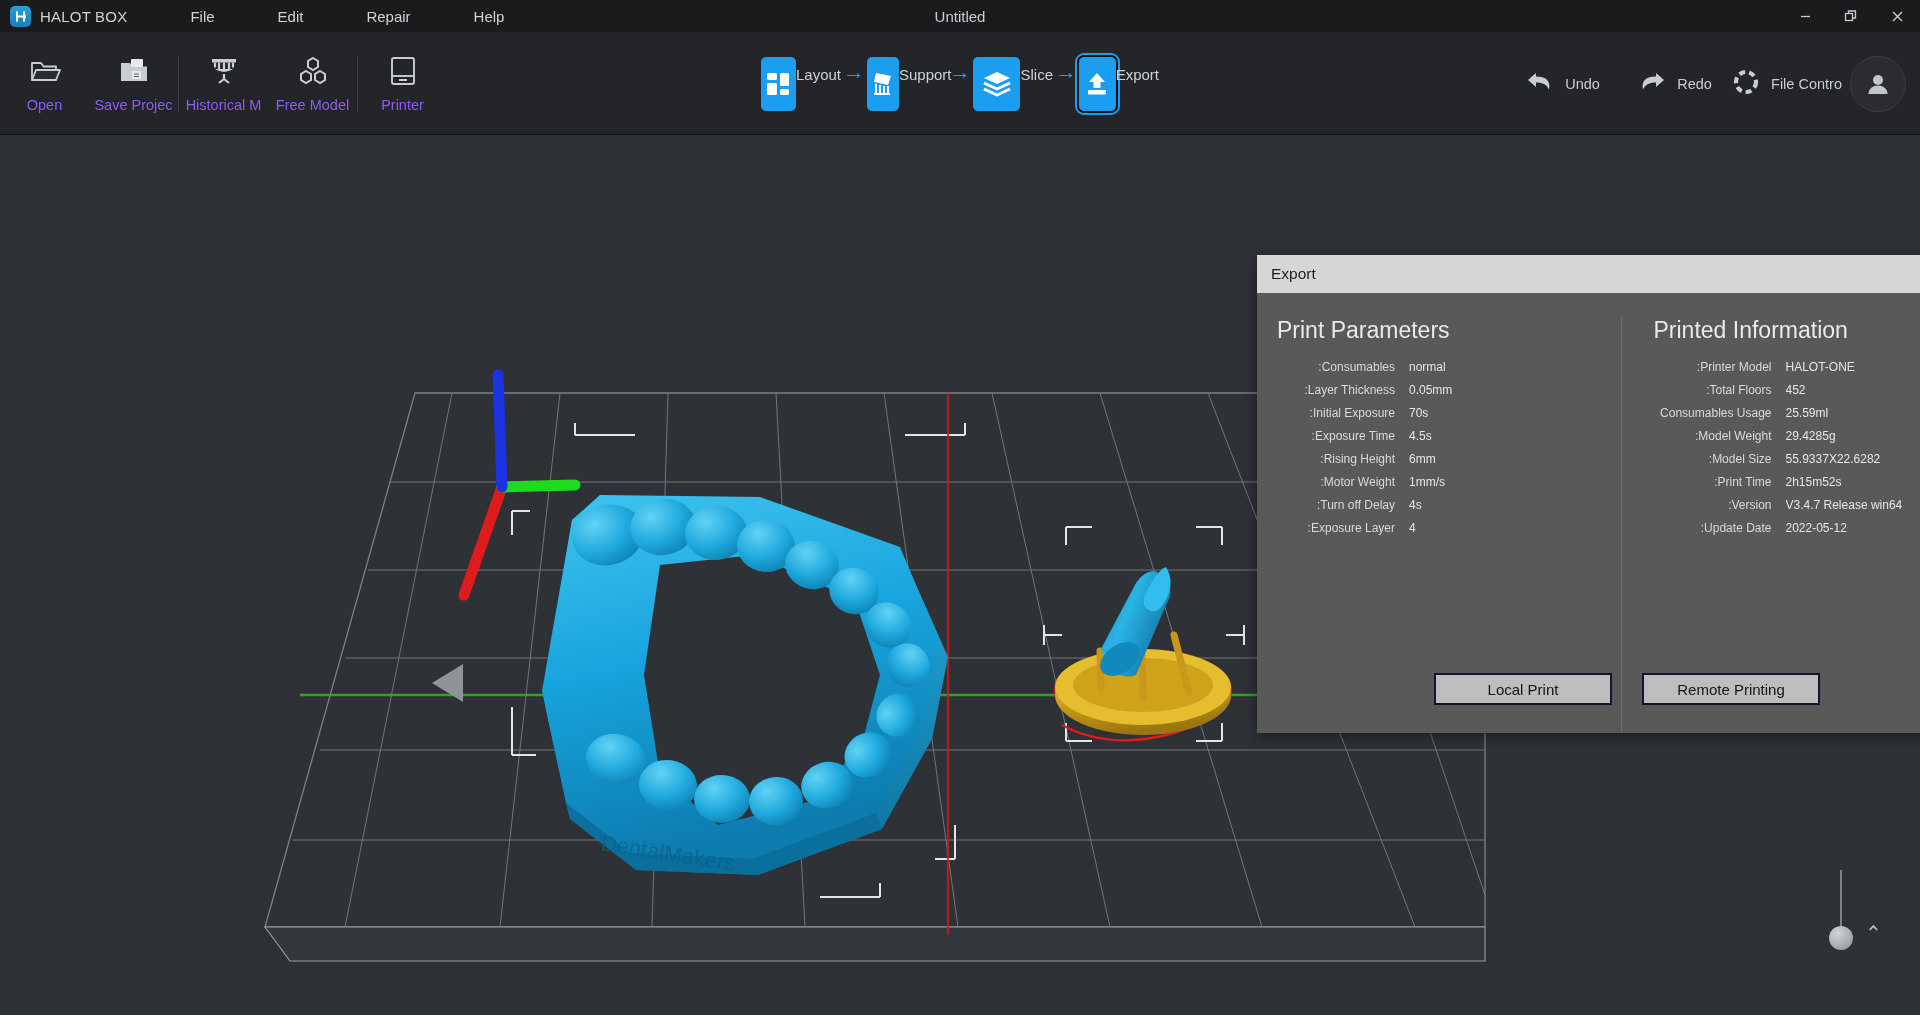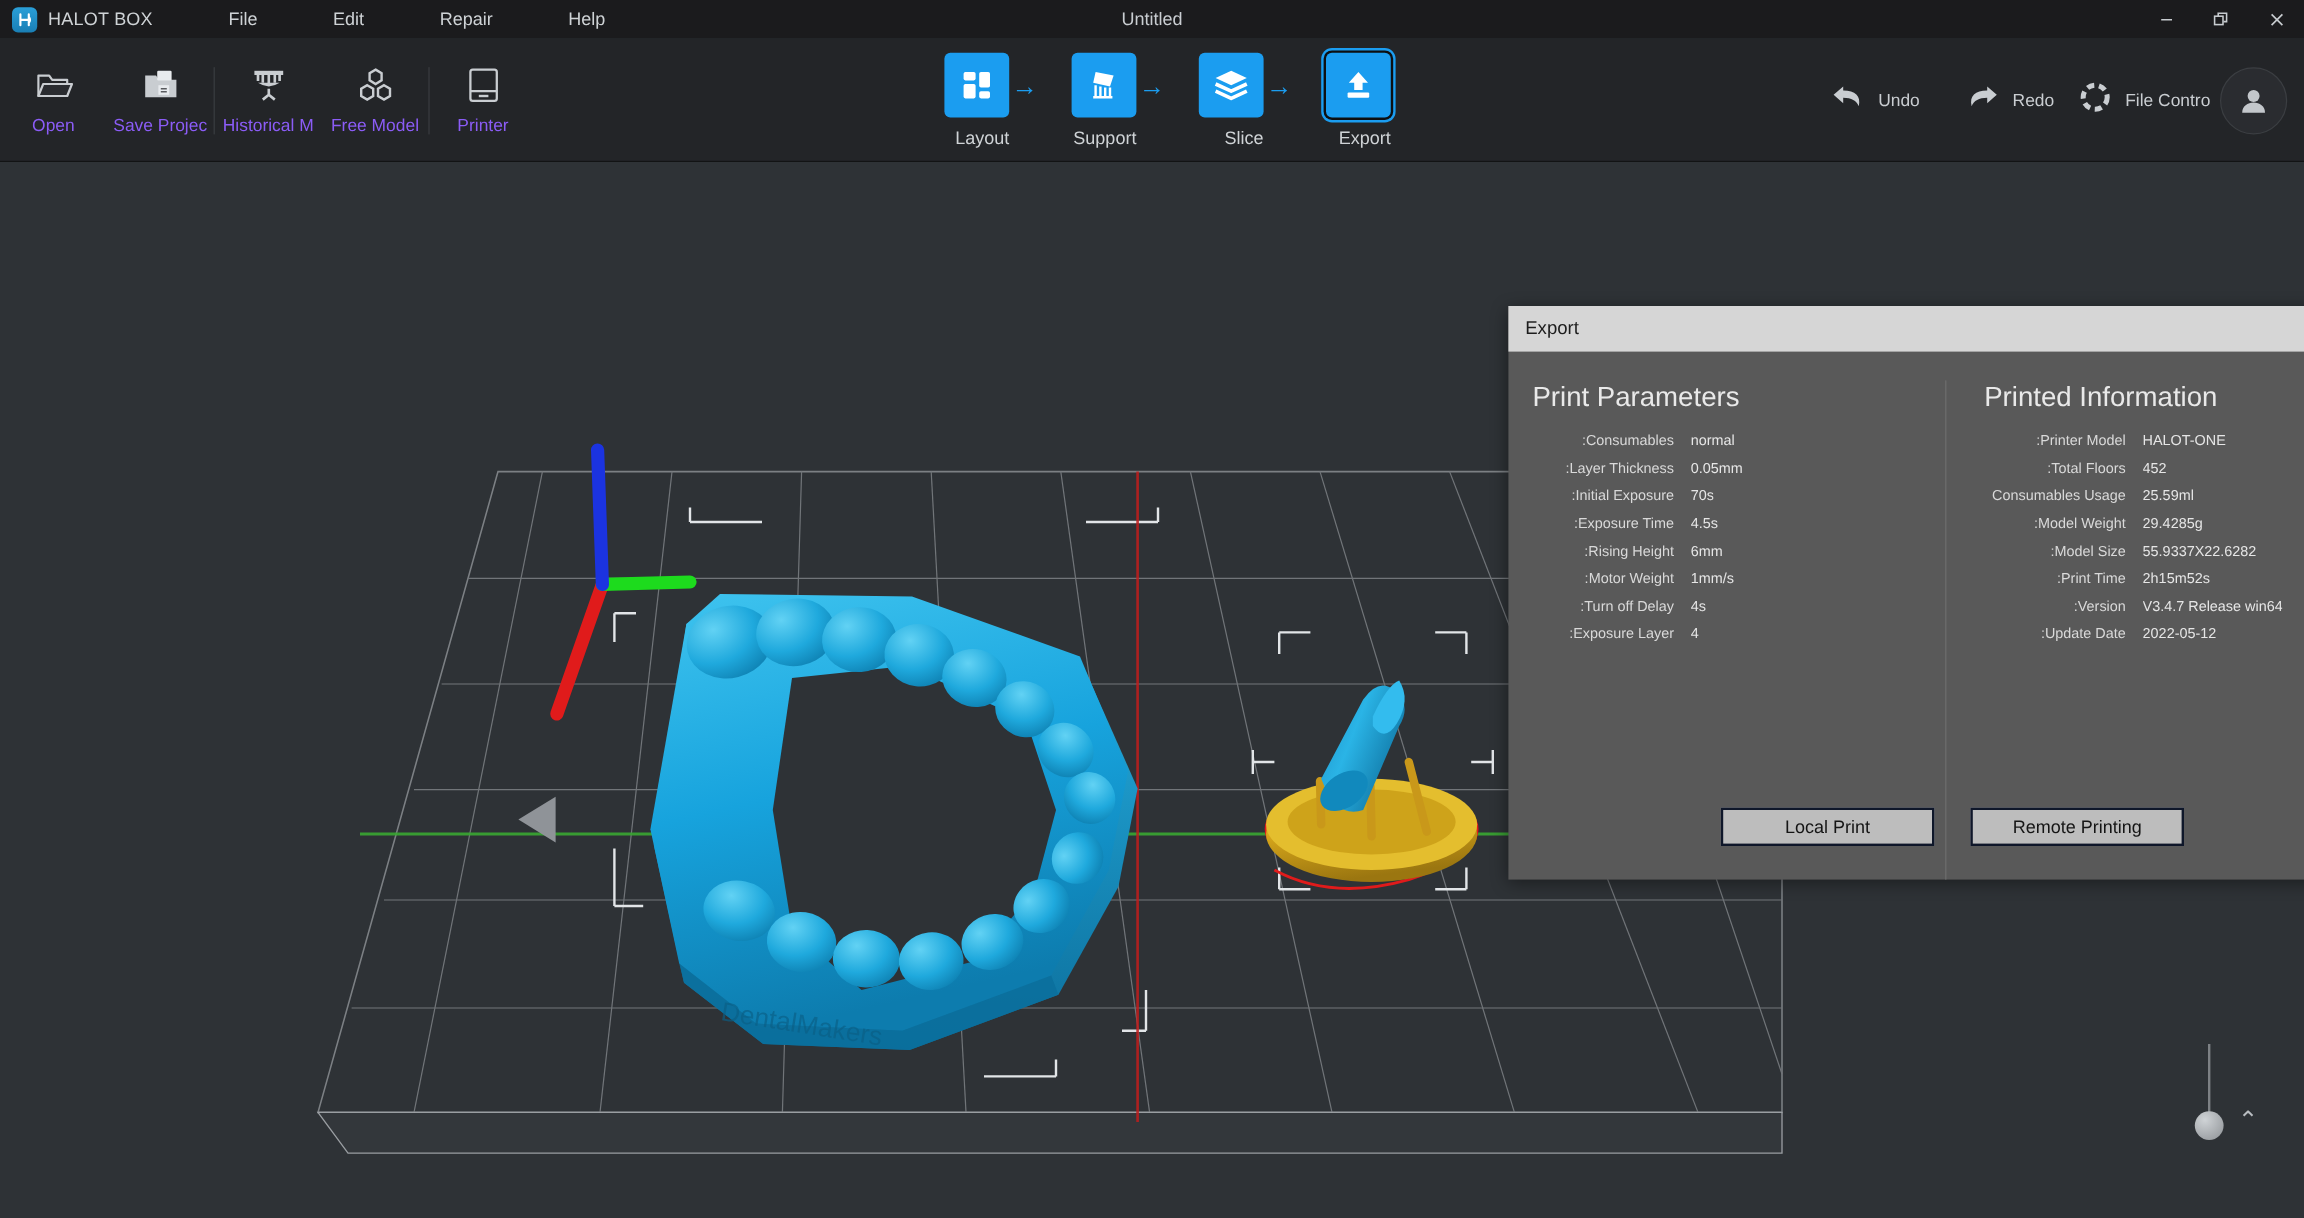--- a/index.html
+++ b/index.html
@@ -58,21 +58,21 @@
     font-size: 14.5px; color: #8b5cf6; white-space: nowrap;
     max-width: 86px; overflow: hidden; text-overflow: clip;
   }
   .tsep { width: 1px; height: 56px; background: #3a3d41; }
 
   
   .flow {
     position: absolute; left: 50%; top: 0; transform: translateX(-50%);
     height: 103px; display: flex; align-items: center; gap: 0;
   }
-  .flow-step { display: flex; flex-direction: column; align-items: flex-end; width: 80px; }
+  .flow-step { display: flex; flex-direction: row; align-items: flex-start; width: 80px; }
   .flow-tile {
     width: 54px; height: 54px; border-radius: 5px; background: #1b9df0;
     display: flex; align-items: center; justify-content: center;
   }
   .flow-step.active .flow-tile {
     box-shadow: 0 0 0 2px #0d0f11, 0 0 0 4px #1b9df0;
   }
   .flow-label { margin-top: 9px; font-size: 15px; color: #cfd3d6; }
   .flow-arrow { color: #1b9df0; font-size: 22px; padding: 0 2px; margin-bottom: 24px; line-height: 1; }
 

